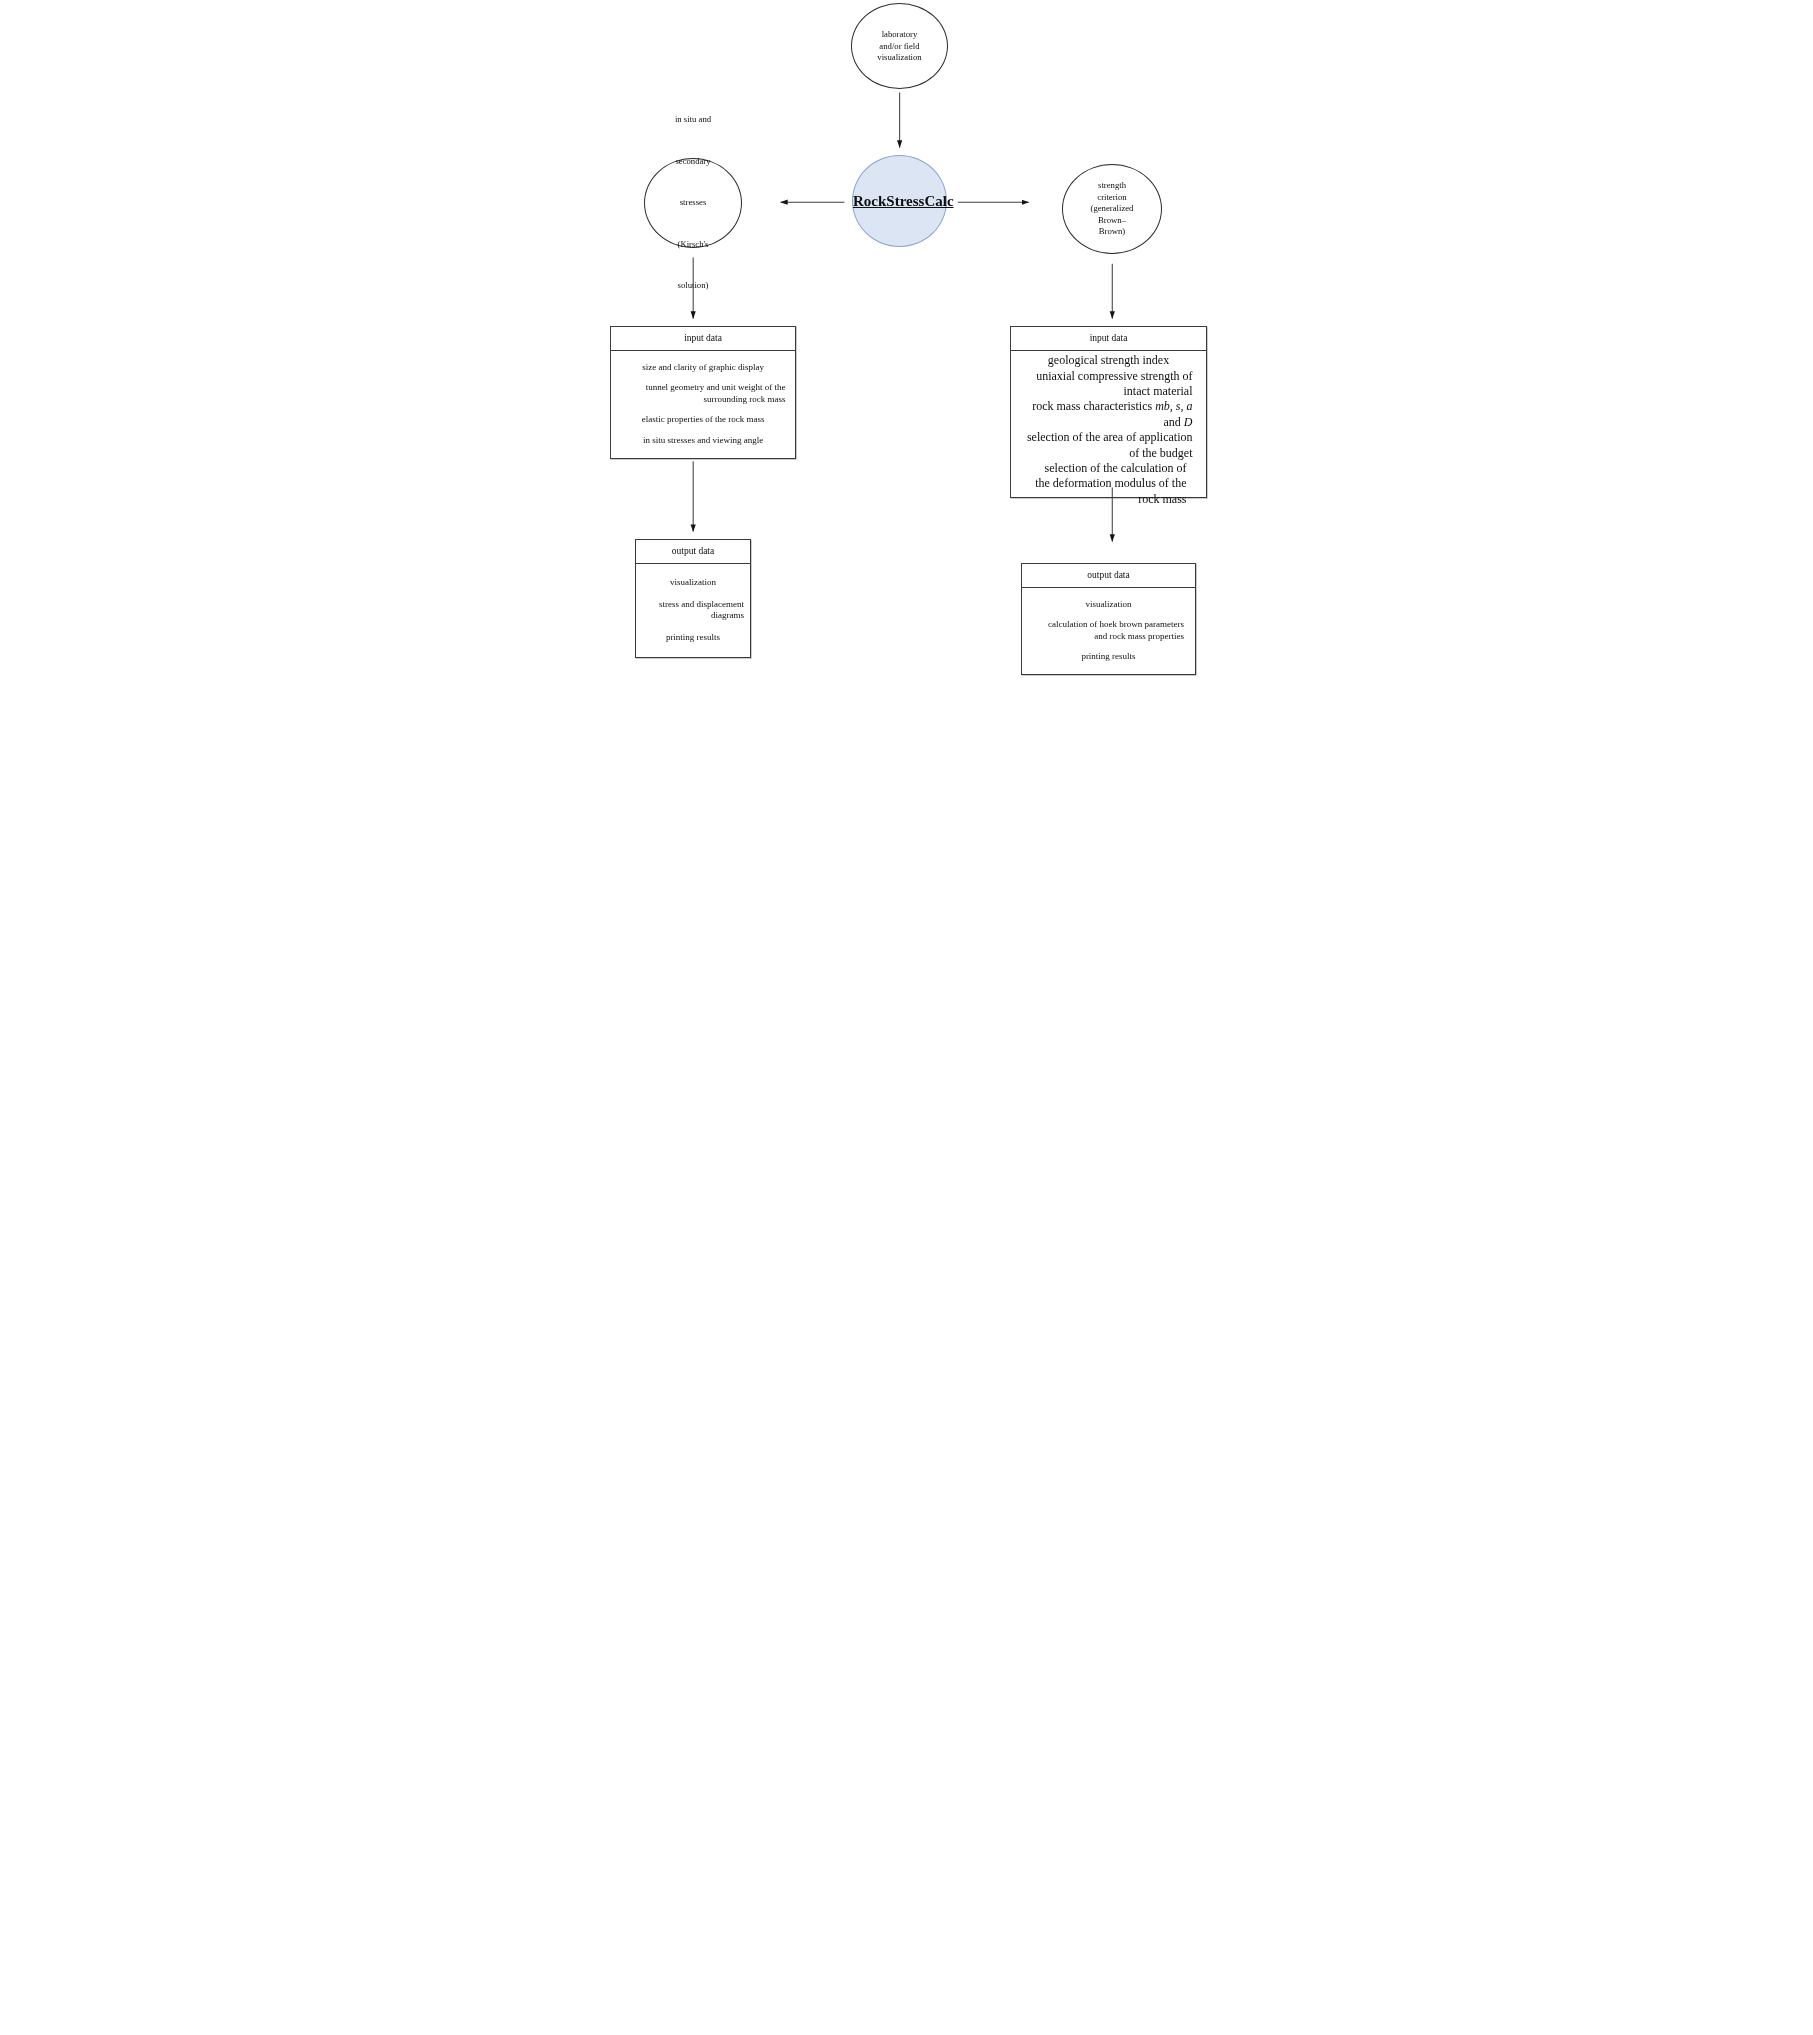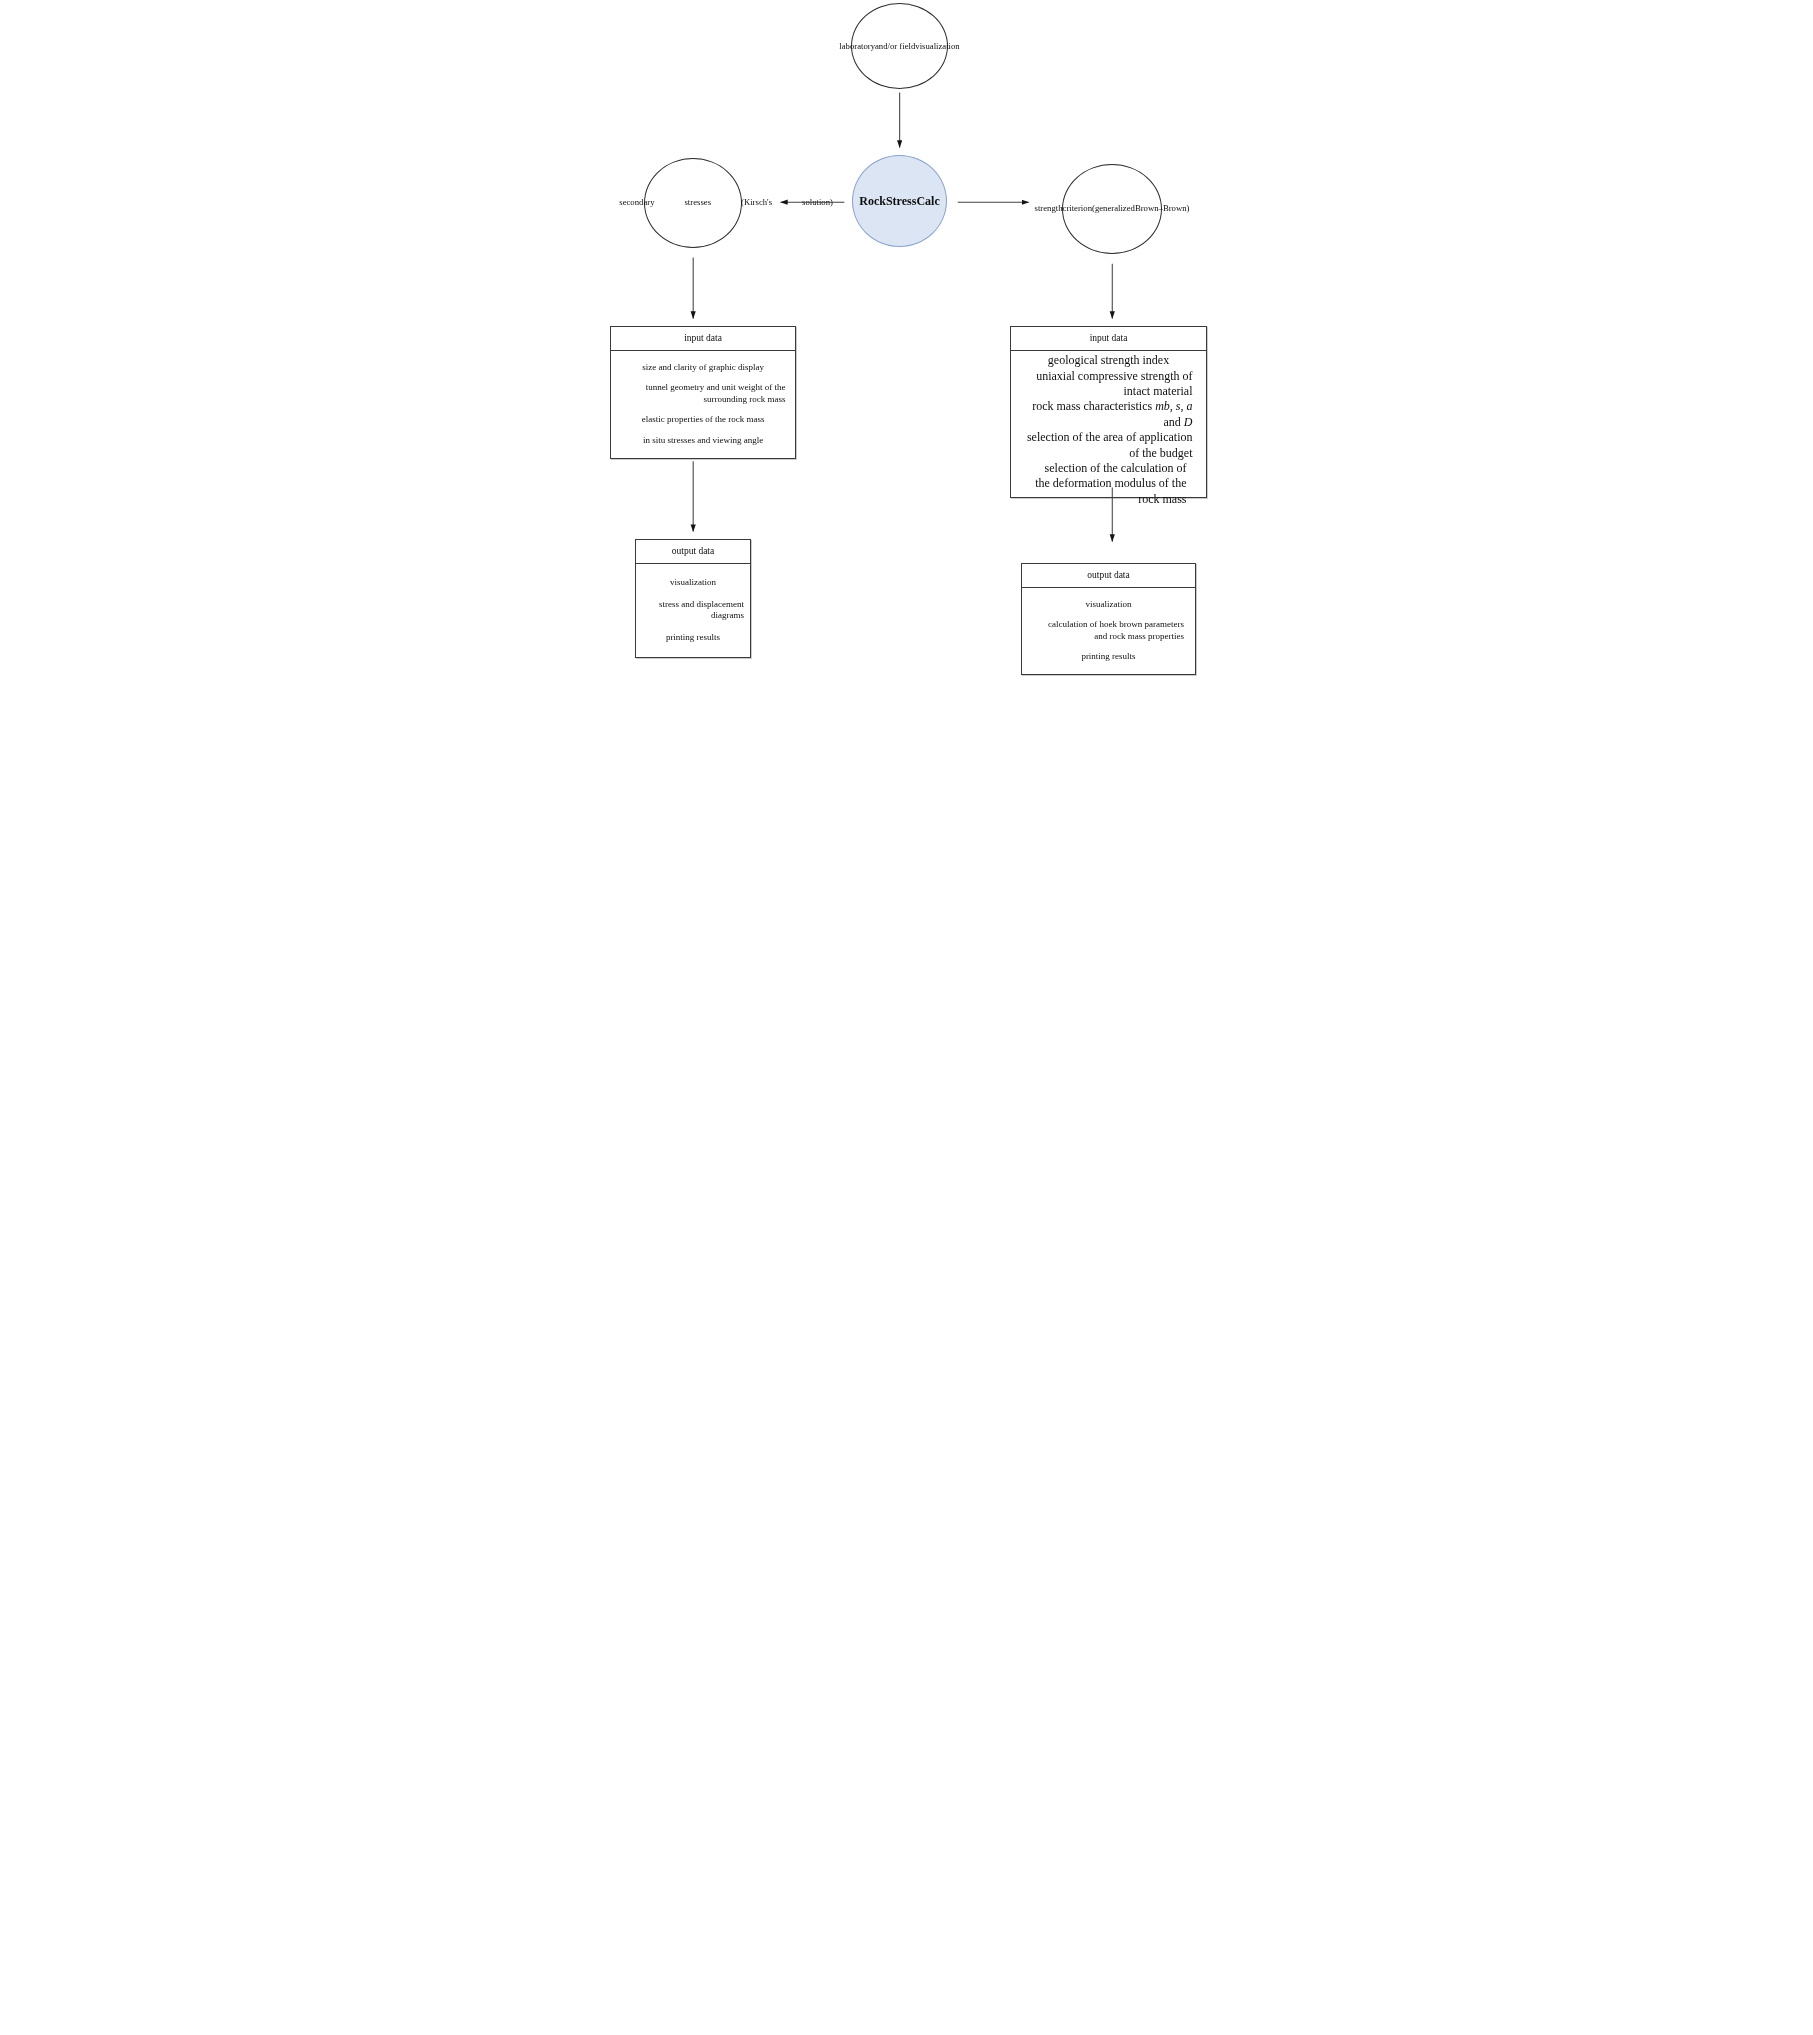--- a/index.html
+++ b/index.html
@@ -19,36 +19,37 @@
     color:#0f0f0f;
     background:#ffffff;
     overflow:hidden;
   }
   
   .circle{
     position:absolute;
     border:0.9px solid #2d2d2d;
     border-radius:50%;
     background:#ffffff;
-    display:flex;flex-direction:row;
+    display:flex;flex-direction:column;
     align-items:center;justify-content:center;
     text-align:left;
     font-size:8.7px;line-height:1.32;
     box-sizing:border-box;
   }
   .circle .cline{white-space:nowrap;}
   .ellipse-blue{
     position:absolute;
     border:1.2px solid var(--ellipse-stroke,#8aa2cc);
     border-radius:50%;
     background:var(--ellipse-fill,#dbe5f4);
-    display:flex;align-items:center;justify-content:center;
+    display:flex;align-items:center;justify-content:flex-start;
     text-align:center;
-    font-weight:bold;font-size:12px;
+    font-weight:bold;font-size:15px;
     box-sizing:border-box;
+    text-decoration:underline;
   }
   
   .box{
     position:absolute;
     border:0.9px solid var(--border-color,#3a3a3a);
     background:#ffffff;
     box-sizing:border-box;
     box-shadow:0.9px 0.9px 0 rgba(125,125,125,0.45);
   }
   .box-header{

